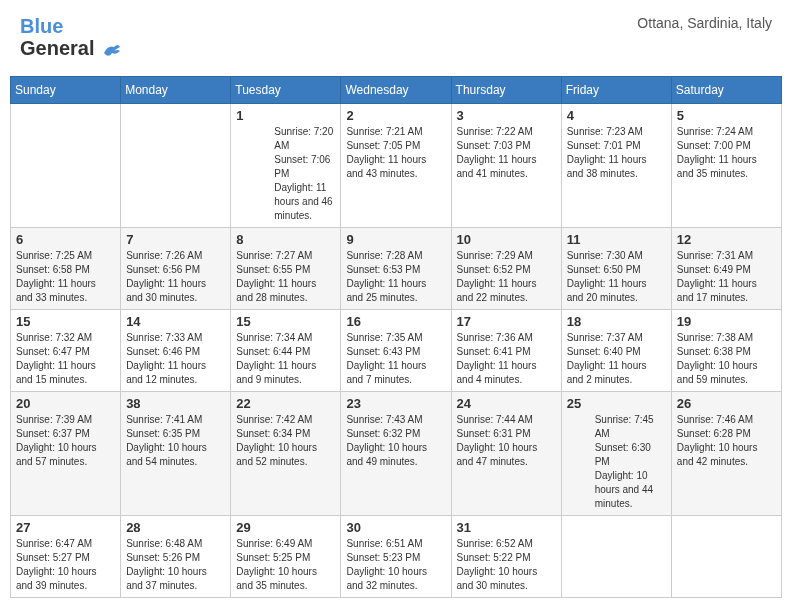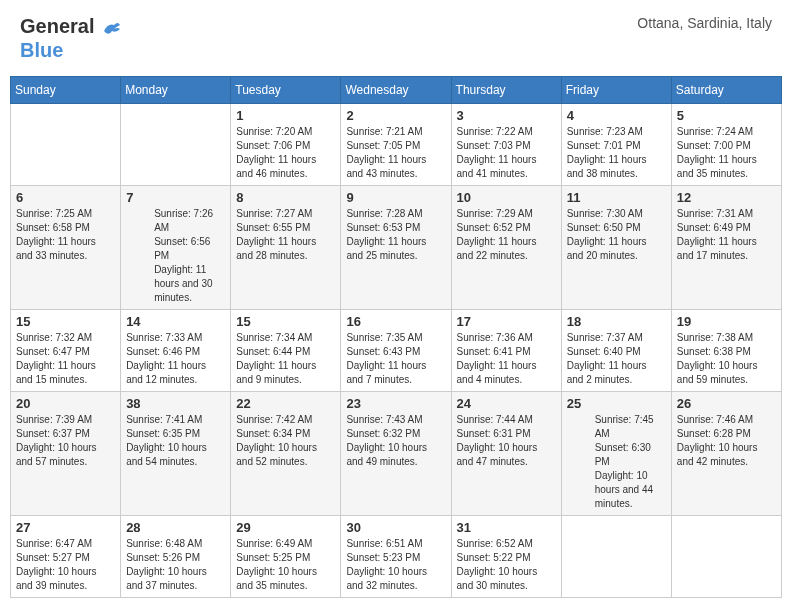--- a/index.html
+++ b/index.html
@@ -76,27 +76,27 @@
     }
   </style>
 </head>
 <body>
 
 <div class="header">
   <div class="logo">
     <div>
       <div style="display:flex;align-items:center;">
         <div>
+          <div style="font-size:20px;font-weight:bold;color:#4a90d9;line-height:1.1;">Blue</div>
           <div style="font-size:20px;font-weight:bold;color:#333;line-height:1.1;">
             General
             <svg style="display:inline-block;vertical-align:middle;" width="22" height="22" viewBox="0 0 22 22">
               <path d="M4 14 Q8 6 14 8 Q18 4 20 8 Q16 10 14 12 Q18 10 20 12 Q16 16 12 14 Q10 18 6 16 Z" fill="#4a90d9"></path>
             </svg>
           </div>
-          <div style="font-size:20px;font-weight:bold;color:#4a90d9;line-height:1.1;">Blue</div>
         </div>
       </div>
     </div>
   </div>
   <div class="title-block">
     <div class="subtitle">Ottana, Sardinia, Italy</div>
   </div>
 </div>
 
 <table>
@@ -110,21 +110,21 @@
         <th>Friday</th>
         <th>Saturday</th>
       </tr>
   </thead>
   <tbody id="calendar-body">
   <tr>
         <td class="empty-cell"></td>
         <td class="empty-cell"></td>
         <td>
           <span class="day-number">1</span>
-          <div class="day-info" style="white-space: pre-line;">Sunrise: 7:20 AM
+          <div class="day-info" style="white-space: pre-line; margin-left: 38px;">Sunrise: 7:20 AM
 Sunset: 7:06 PM
 Daylight: 11 hours and 46 minutes.</div>
         </td>
         <td>
           <span class="day-number">2</span>
           <div class="day-info" style="white-space: pre-line;">Sunrise: 7:21 AM
 Sunset: 7:05 PM
 Daylight: 11 hours and 43 minutes.</div>
         </td>
         <td>
@@ -148,21 +148,21 @@
       </tr>
       <tr>
         <td>
           <span class="day-number">6</span>
           <div class="day-info" style="white-space: pre-line;">Sunrise: 7:25 AM
 Sunset: 6:58 PM
 Daylight: 11 hours and 33 minutes.</div>
         </td>
         <td>
           <span class="day-number">7</span>
-          <div class="day-info" style="white-space: pre-line; margin-left: 28px;">Sunrise: 7:26 AM
+          <div class="day-info" style="white-space: pre-line;">Sunrise: 7:26 AM
 Sunset: 6:56 PM
 Daylight: 11 hours and 30 minutes.</div>
         </td>
         <td>
           <span class="day-number">8</span>
           <div class="day-info" style="white-space: pre-line;">Sunrise: 7:27 AM
 Sunset: 6:55 PM
 Daylight: 11 hours and 28 minutes.</div>
         </td>
         <td>

